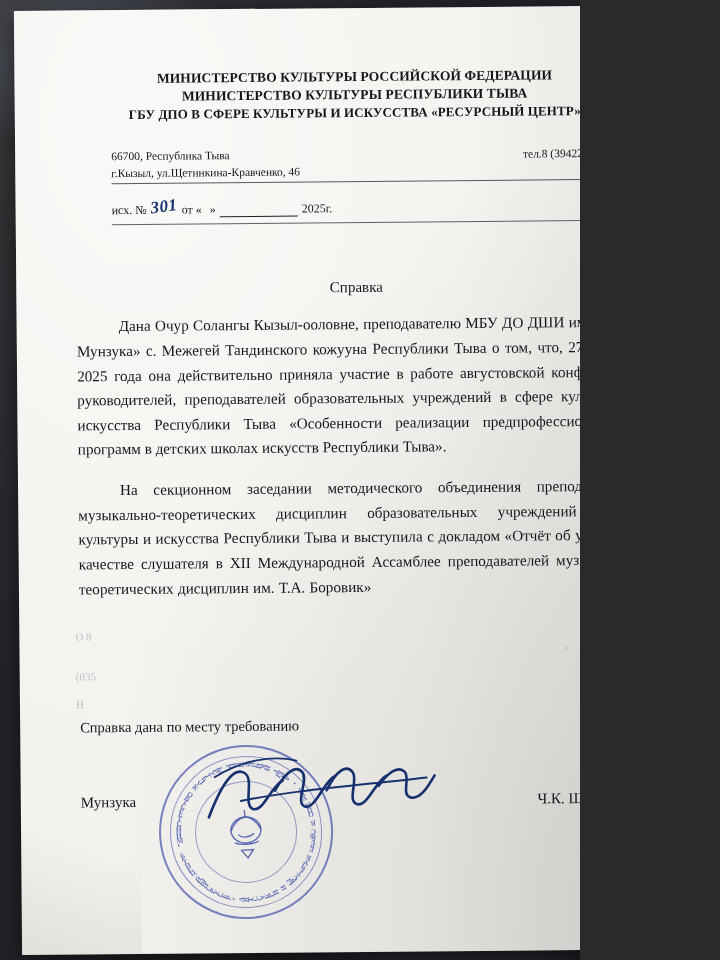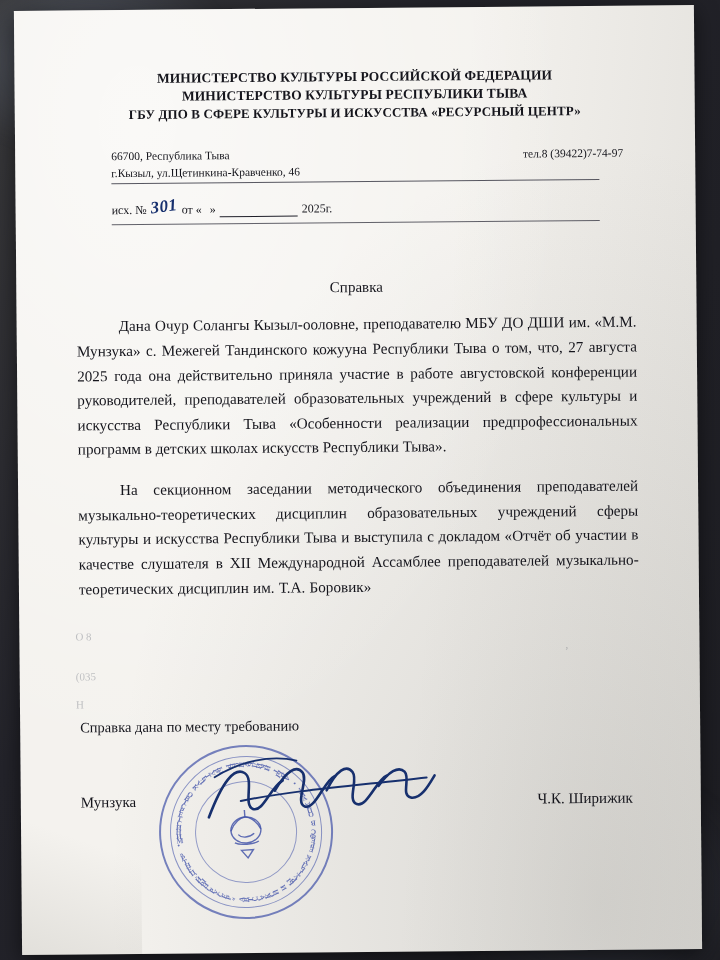--- a/index.html
+++ b/index.html
@@ -10,21 +10,21 @@
     width: 720px;
     height: 960px;
     overflow: hidden;
     background: #2a2a2c;
     font-family: "Liberation Serif", serif;
   }
 
   
   .photo {
     position: relative;
-    width: 720px;
+    width: 580px;
     height: 960px;
     background: linear-gradient(120deg, #3a3a3c 0%, #23232a 35%, #1d1d22 100%);
     overflow: hidden;
   }
 
   
   .desk-sheen {
     position: absolute;
     left: -60px;
     top: -40px;

